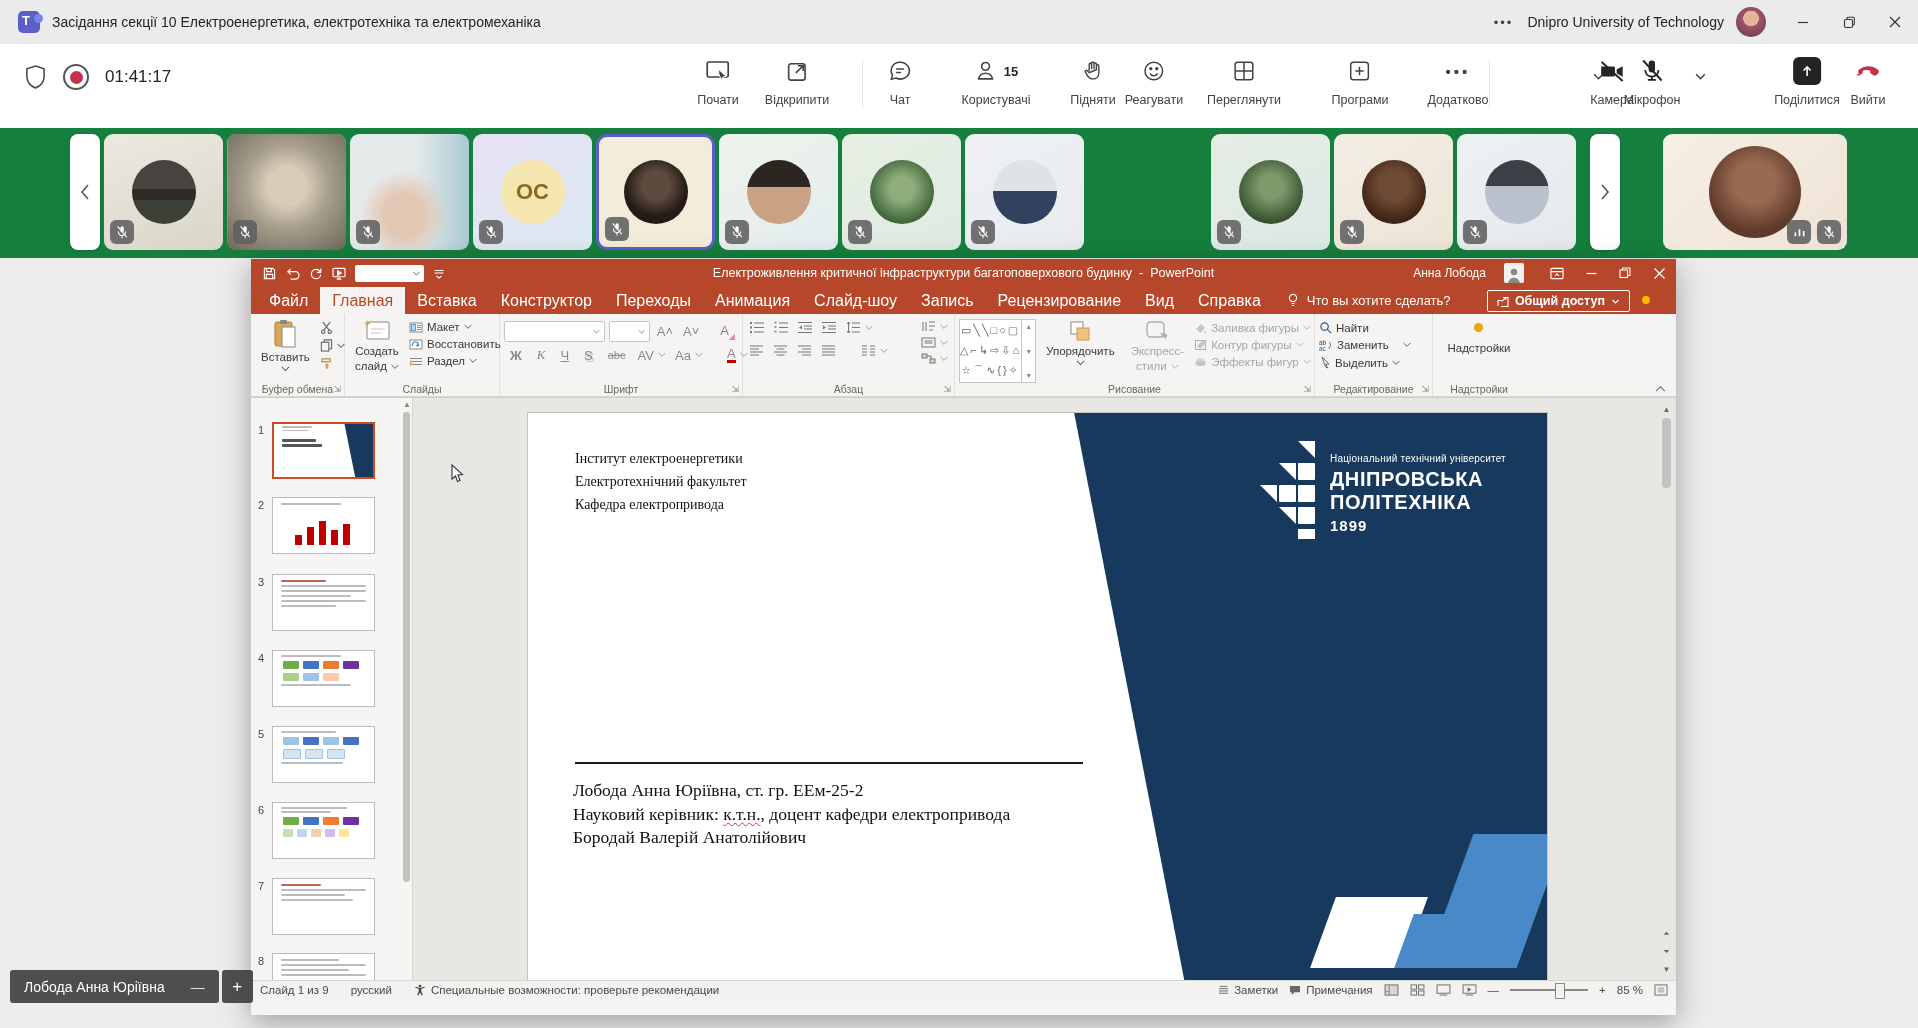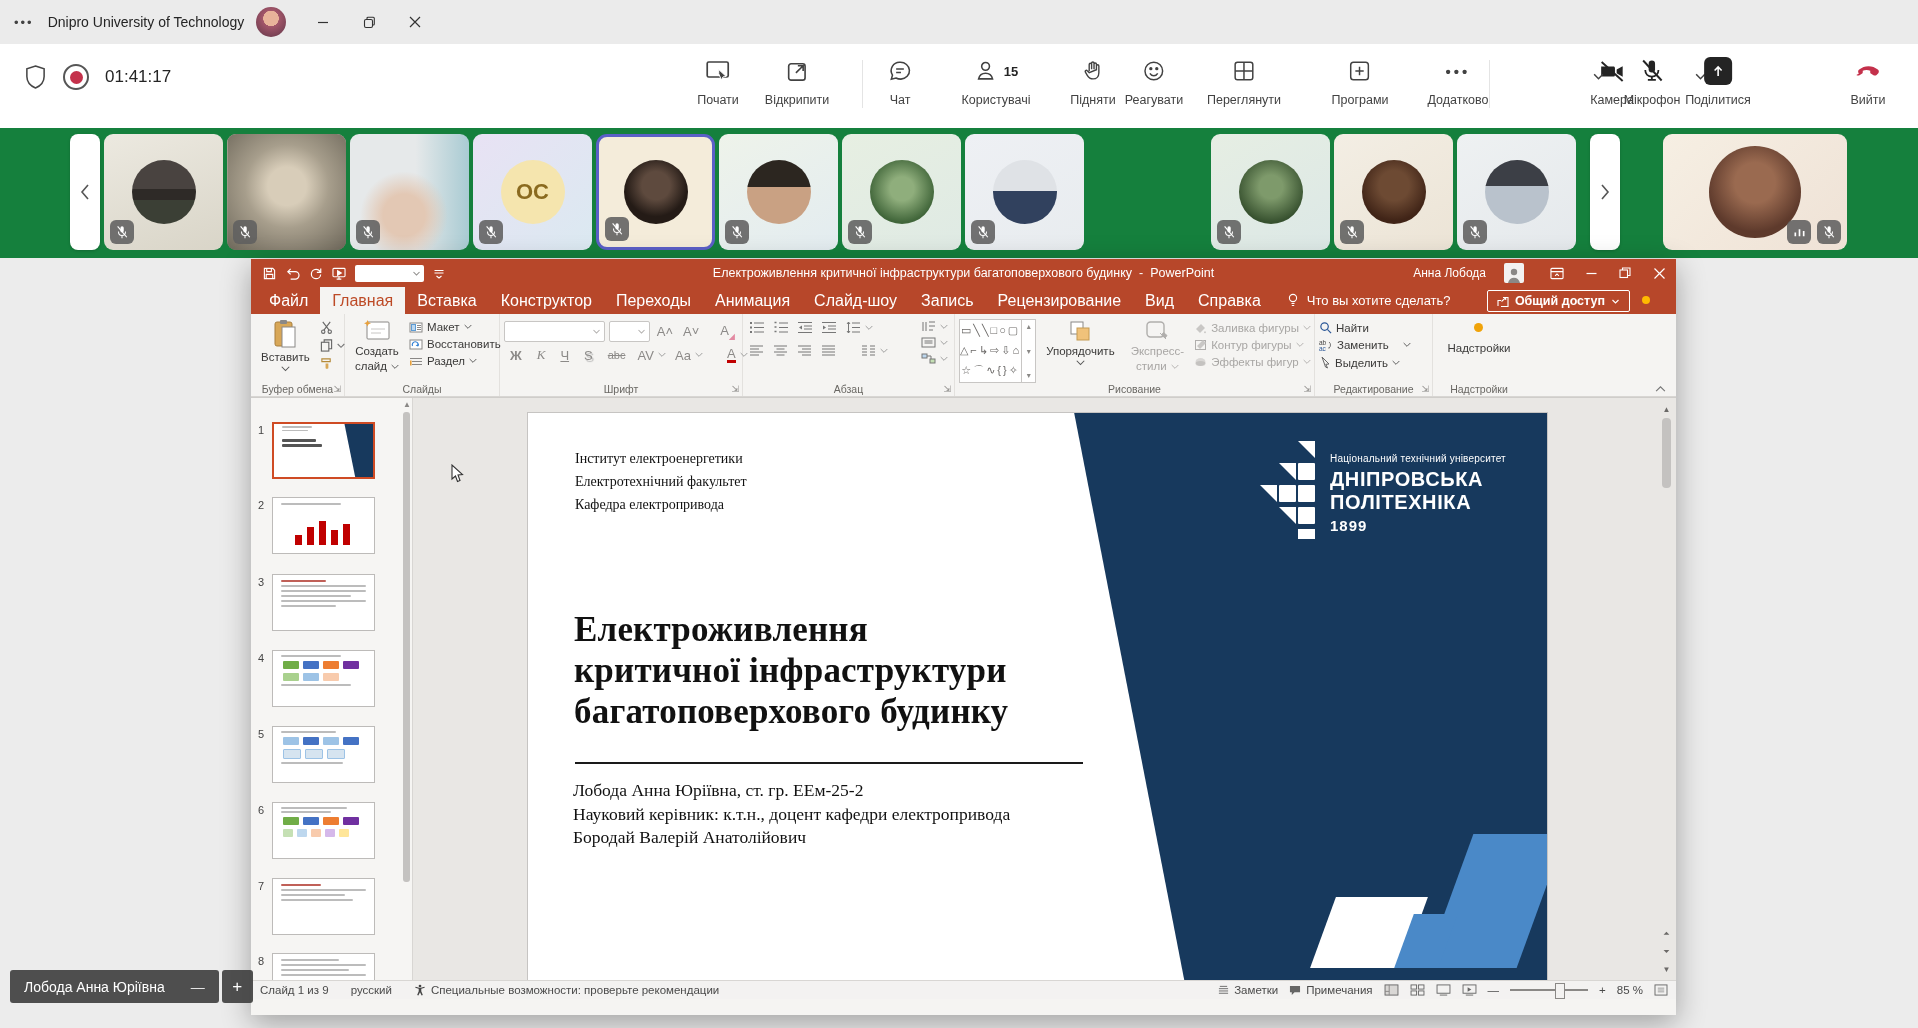--- a/index.html
+++ b/index.html
@@ -100,21 +100,21 @@
   .bars i{display:block;width:7px;background:#c00000}
   .chips{display:flex;gap:4px;margin:4px 0 0 10px}
   .chips i{display:block;width:16px;height:8px;border-radius:1px}
   .pscroll{position:absolute;right:1px;top:2px;width:9px;bottom:2px}
   .pthumb{position:absolute;left:1px;width:7px;border-radius:3px;background:#c4c2c0}
   .slide{position:absolute;left:277px;top:15px;width:1019px;height:567px;background:#fff;box-shadow:0 0 0 1px #c6c4c2;overflow:hidden;font-family:"Liberation Serif",serif;color:#111}
   .inst{position:absolute;left:47px;top:34px;font-size:14px;line-height:23px}
   .stitle{position:absolute;left:46px;top:196px;font-size:35px;font-weight:bold;line-height:41px;letter-spacing:.2px}
   .rule{position:absolute;left:47px;top:349px;width:508px;height:2px;background:#1a1a1a}
   .sfoot{position:absolute;left:45px;top:366px;font-size:17.5px;line-height:23.5px}
-  .sq{text-decoration-style:wavy;text-decoration-color:#d13438;text-decoration-thickness:1px;text-underline-offset:2px}
+  .sq{text-decoration:underline;text-decoration-style:wavy;text-decoration-color:#d13438;text-decoration-thickness:1px;text-underline-offset:2px}
   .navyp{position:absolute;inset:0;background:#17395d;clip-path:polygon(53.6% 0,100% 0,100% 100%,64.4% 100%)}
   .stripe{position:absolute;top:-10px;bottom:-10px;width:4px;background:#fff;transform:skewX(11deg)}
   .logo{position:absolute;left:732px;top:26px;display:flex;gap:12px;color:#fff;font-family:"Liberation Sans",sans-serif}
   .lgtext{padding-top:14px}
   .lg-small{font-size:10px;margin-bottom:4px;letter-spacing:.2px}
   .lg-big{font-size:20px;font-weight:bold;line-height:23px;letter-spacing:.6px}
   .lg-year{font-size:15px;font-weight:bold;margin-top:3px;letter-spacing:1px}
   .par{position:absolute;transform:skewX(-20deg)}
   .cursor{position:absolute;left:450px;top:464px;z-index:60}
   .escroll{position:absolute;right:3px;top:4px;bottom:22px;width:13px}
@@ -129,20 +129,24 @@
   .zknob{position:absolute;left:58%;top:-6px;width:8px;height:14px;background:#f3f2f1;border:1px solid #8a8886}
   
   .ntwrap{position:absolute;left:10px;top:970px;display:flex;gap:3px;z-index:70}
   .ntag{background:rgba(66,66,66,.93);color:#fff;border-radius:3px;height:33px;display:flex;align-items:center;padding:0 14px;font-size:14px;gap:26px}
   .ntplus{background:rgba(66,66,66,.93);color:#fff;border-radius:3px;width:31px;height:33px;display:flex;align-items:center;justify-content:center;font-size:17px}
 </style>
 </head>
 <body>
 
 <div class="titlebar">
+  <div class="tb-left">
+    <span class="tlogo"></span>
+    <span class="tb-title">Засідання секції 10 Електроенергетика, електротехніка та електромеханіка</span>
+  </div>
   <div class="tb-right">
     <span class="tb-dots">•••</span>
     <span class="tb-org">Dnipro University of Technology</span>
     <span class="tb-avatar"></span>
     <span class="wbtn">
         <svg width="12" height="12">
           <path d="M1 6.5h10" stroke="#333" stroke-width="1.2"></path>
         </svg>
       </span>
     <span class="wbtn">
@@ -278,21 +282,21 @@
           <path d="M5.5 3.5l18.5 20" stroke="#242424" stroke-width="1.9"></path>
         </svg>
       </span>
     <span>Мікрофон</span>
   </div>
   <span class="chev" style="left:1694px">
       <svg width="13" height="13" viewBox="0 0 12 12">
         <path d="M2 4l4 4 4-4" fill="none" stroke="#424242" stroke-width="1.4"></path>
       </svg>
     </span>
-  <div class="tbb" style="left:1718px">
+  <div class="tbb" style="left:1807px">
     <span class="irow">
         <span class="shbox">
           <svg width="14" height="14" viewBox="0 0 14 14">
             <path d="M7 12V3M3.5 6.5L7 3l3.5 3.5" fill="none" stroke="#fff" stroke-width="1.6"></path>
           </svg>
         </span>
       </span>
     <span>Поділитися</span>
   </div>
   <div class="tbb" style="left:1868px">
@@ -1050,25 +1054,20 @@
       <div class="navyp"></div>
       <span class="stripe" style="left:556px"></span>
       <span class="stripe" style="left:566px;width:3px"></span>
 
       <div class="inst">
         <div>Інститут електроенергетики</div>
         <div>Електротехнічний факультет</div>
         <div>Кафедра електропривода</div>
       </div>
 
-      <div class="stitle">
-        <div>Електроживлення</div>
-        <div>критичної інфраструктури</div>
-        <div>багатоповерхового будинку</div>
-      </div>
 
       <div class="rule"></div>
 
       <div class="sfoot">
         <div>Лобода Анна Юріївна, ст. гр. ЕЕм-25-2</div>
         <div><span>Науковий керівник: </span><span class="sq">к.т.н.</span><span>, доцент кафедри електропривода</span></div>
         <div>Бородай Валерій Анатолійович</div>
       </div>
 
       <div class="logo">

